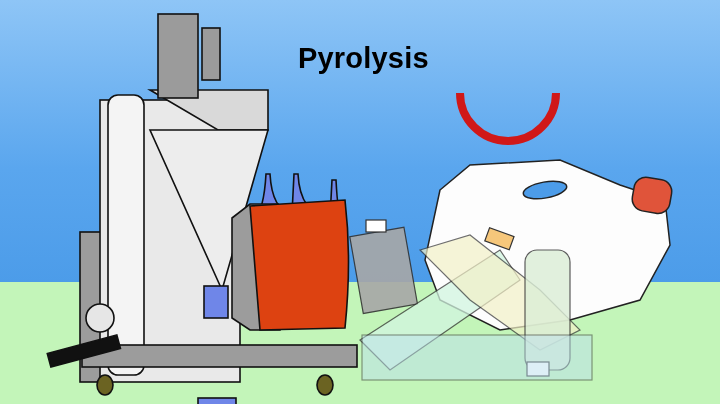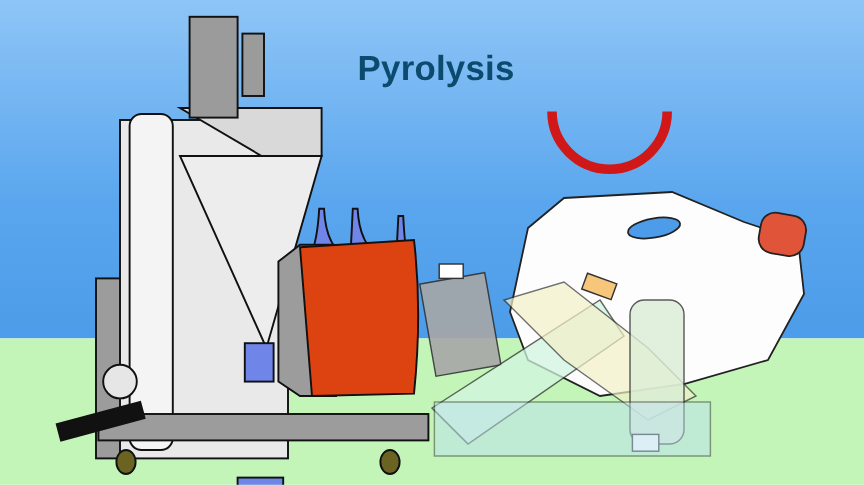--- a/index.html
+++ b/index.html
@@ -1,20 +1,20 @@
 <!DOCTYPE html>
 <html><head>
 <meta charset="utf-8">
 <style>
   html,body{margin:0;padding:0;}
   body{width:720px;height:404px;overflow:hidden;position:relative;font-family:"Liberation Sans",sans-serif;}
   .scene{position:absolute;left:0;top:0;width:720px;height:404px;}
   .sky{position:absolute;left:0;top:0;width:720px;height:282px;background:linear-gradient(180deg,#8ec5f6 0%,#5aa6ee 60%,#4c9ce9 100%);}
   .ground{position:absolute;left:0;top:282px;width:720px;height:122px;background:#c3f5b9;}
-  .title{position:absolute;left:298px;top:42px;font-size:29px;font-weight:bold;color:#0c4a6e;letter-spacing:0.2px;}
+  .title{position:absolute;left:298px;top:42px;font-size:29px;font-weight:bold;color:#000000;letter-spacing:0.2px;}
   svg{position:absolute;left:0;top:0;}
 </style>
 </head>
 <body>
 
 <div class="scene">
   <div class="sky"></div>
   <div class="ground"></div>
 
   <svg width="720" height="404" viewBox="0 0 720 404">

